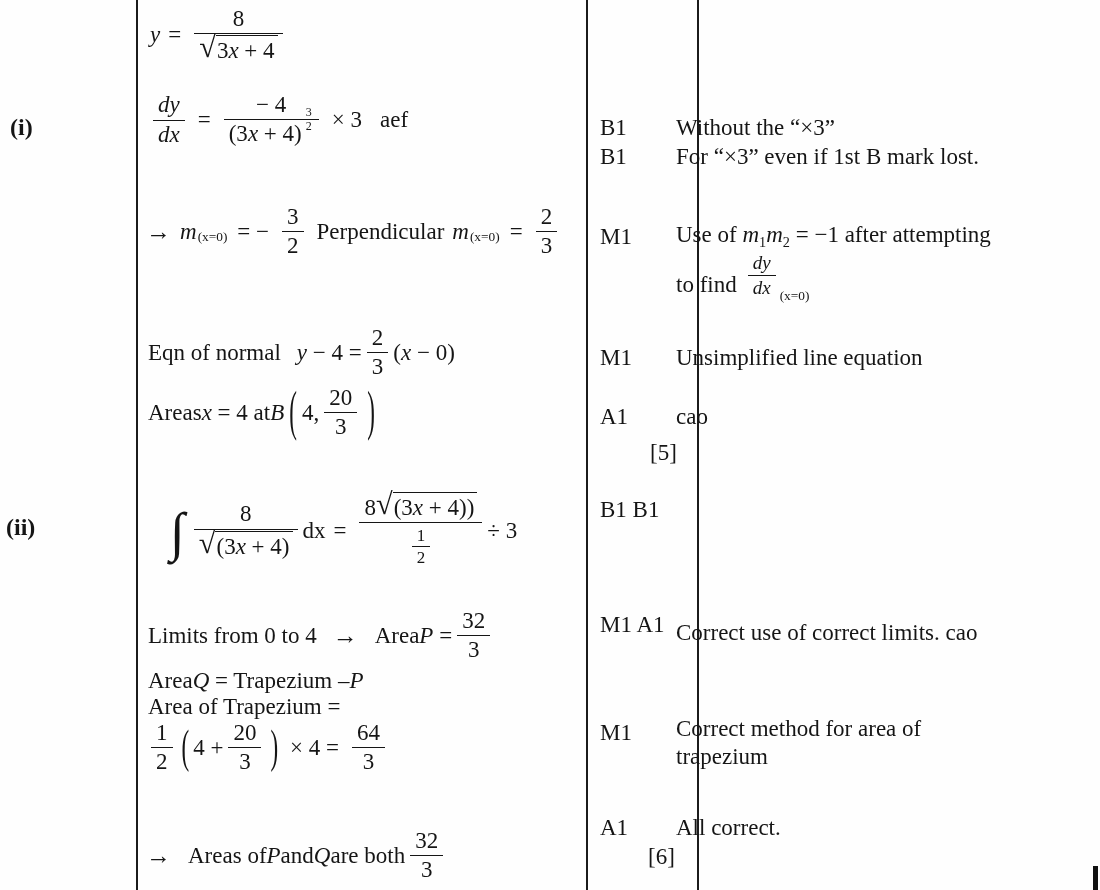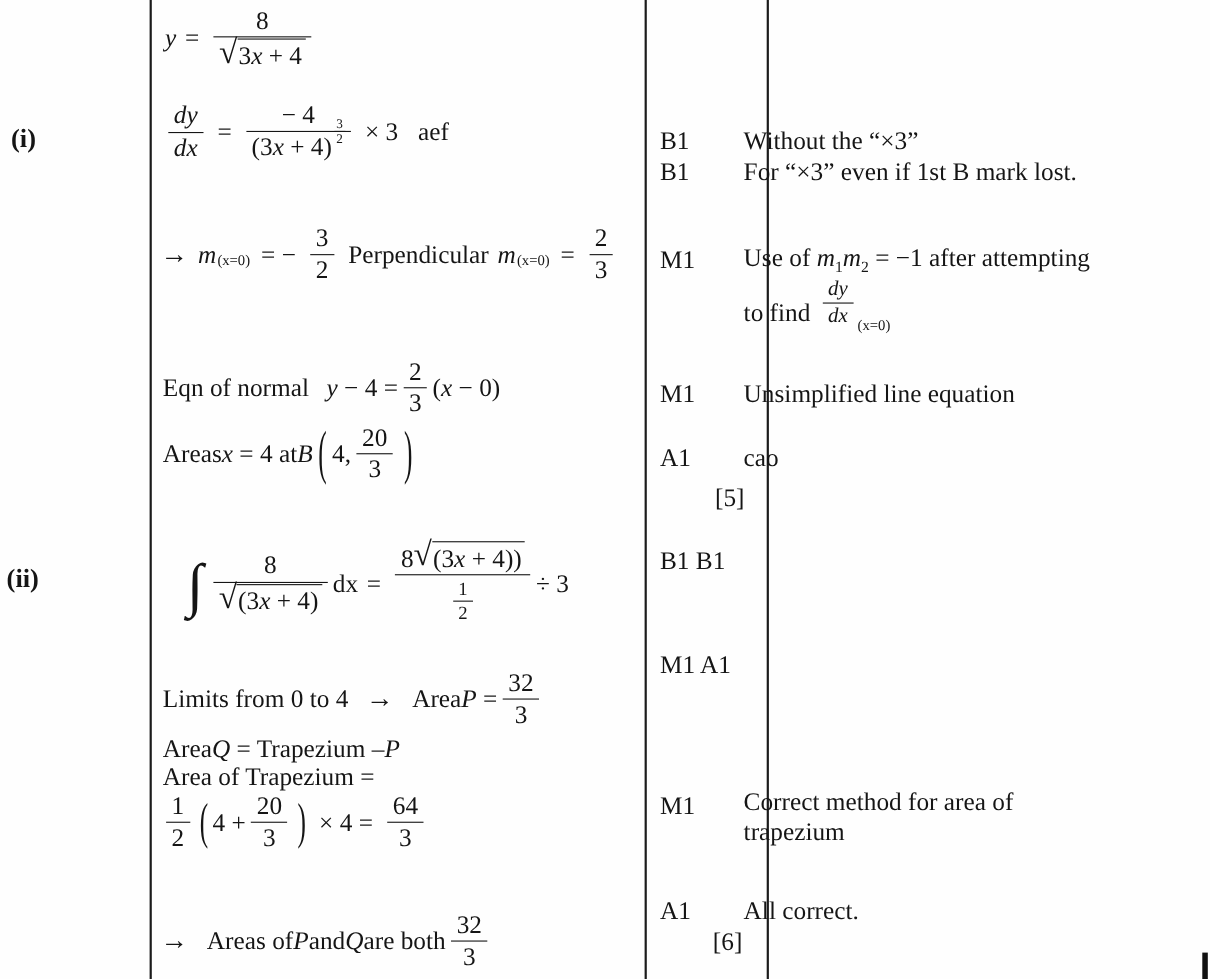--- a/index.html
+++ b/index.html
@@ -221,37 +221,38 @@
       </span>
     </div>
 
   <div class="mark" style="top:115px">B1</div>
   <div class="mark" style="top:144px">B1</div>
   <div class="mark" style="top:224px">M1</div>
   <div class="mark" style="top:345px">M1</div>
   <div class="mark" style="top:404px">A1</div>
   <div class="total" style="left:650px; top:440px">[5]</div>
   <div class="mark" style="top:497px">B1 B1</div>
-  <div class="mark" style="top:592px">M1 A1</div>
+  <div class="mark" style="top:612px">M1 A1</div>
   <div class="mark" style="top:720px">M1</div>
   <div class="mark" style="top:815px">A1</div>
   <div class="total" style="left:648px; top:844px">[6]</div>
 
   <div class="comment" style="top:115px">Without the “×3”</div>
   <div class="comment" style="top:144px">For “×3” even if 1st B mark lost.</div>
   <div class="comment" style="top:222px"><span>Use of </span><span class="it">m</span><span class="csub">1</span><span class="it">m</span><span class="csub">2</span><span> = −1 after attempting</span></div>
   <div class="comment flexc" style="top:252px">
       <span class="gapr">to find</span>
       <span class="frac cm">
         <span class="fnum it">dy</span>
         <span class="fden it">dx</span>
       </span>
       <span class="msub">(x=0)</span>
     </div>
   <div class="comment" style="top:345px">Unsimplified line equation</div>
   <div class="comment" style="top:404px">cao</div>
+  <div class="comment" style="top:620px">Correct use of correct limits. cao</div>
   <div class="comment" style="top:716px">Correct method for area of</div>
   <div class="comment" style="top:744px">trapezium</div>
   <div class="comment" style="top:815px">All correct.</div>
 
   <div class="edge-tick" style="left:1093px; top:866px; width:5px; height:24px"></div>
 
 </div>
 
 </body></html>

